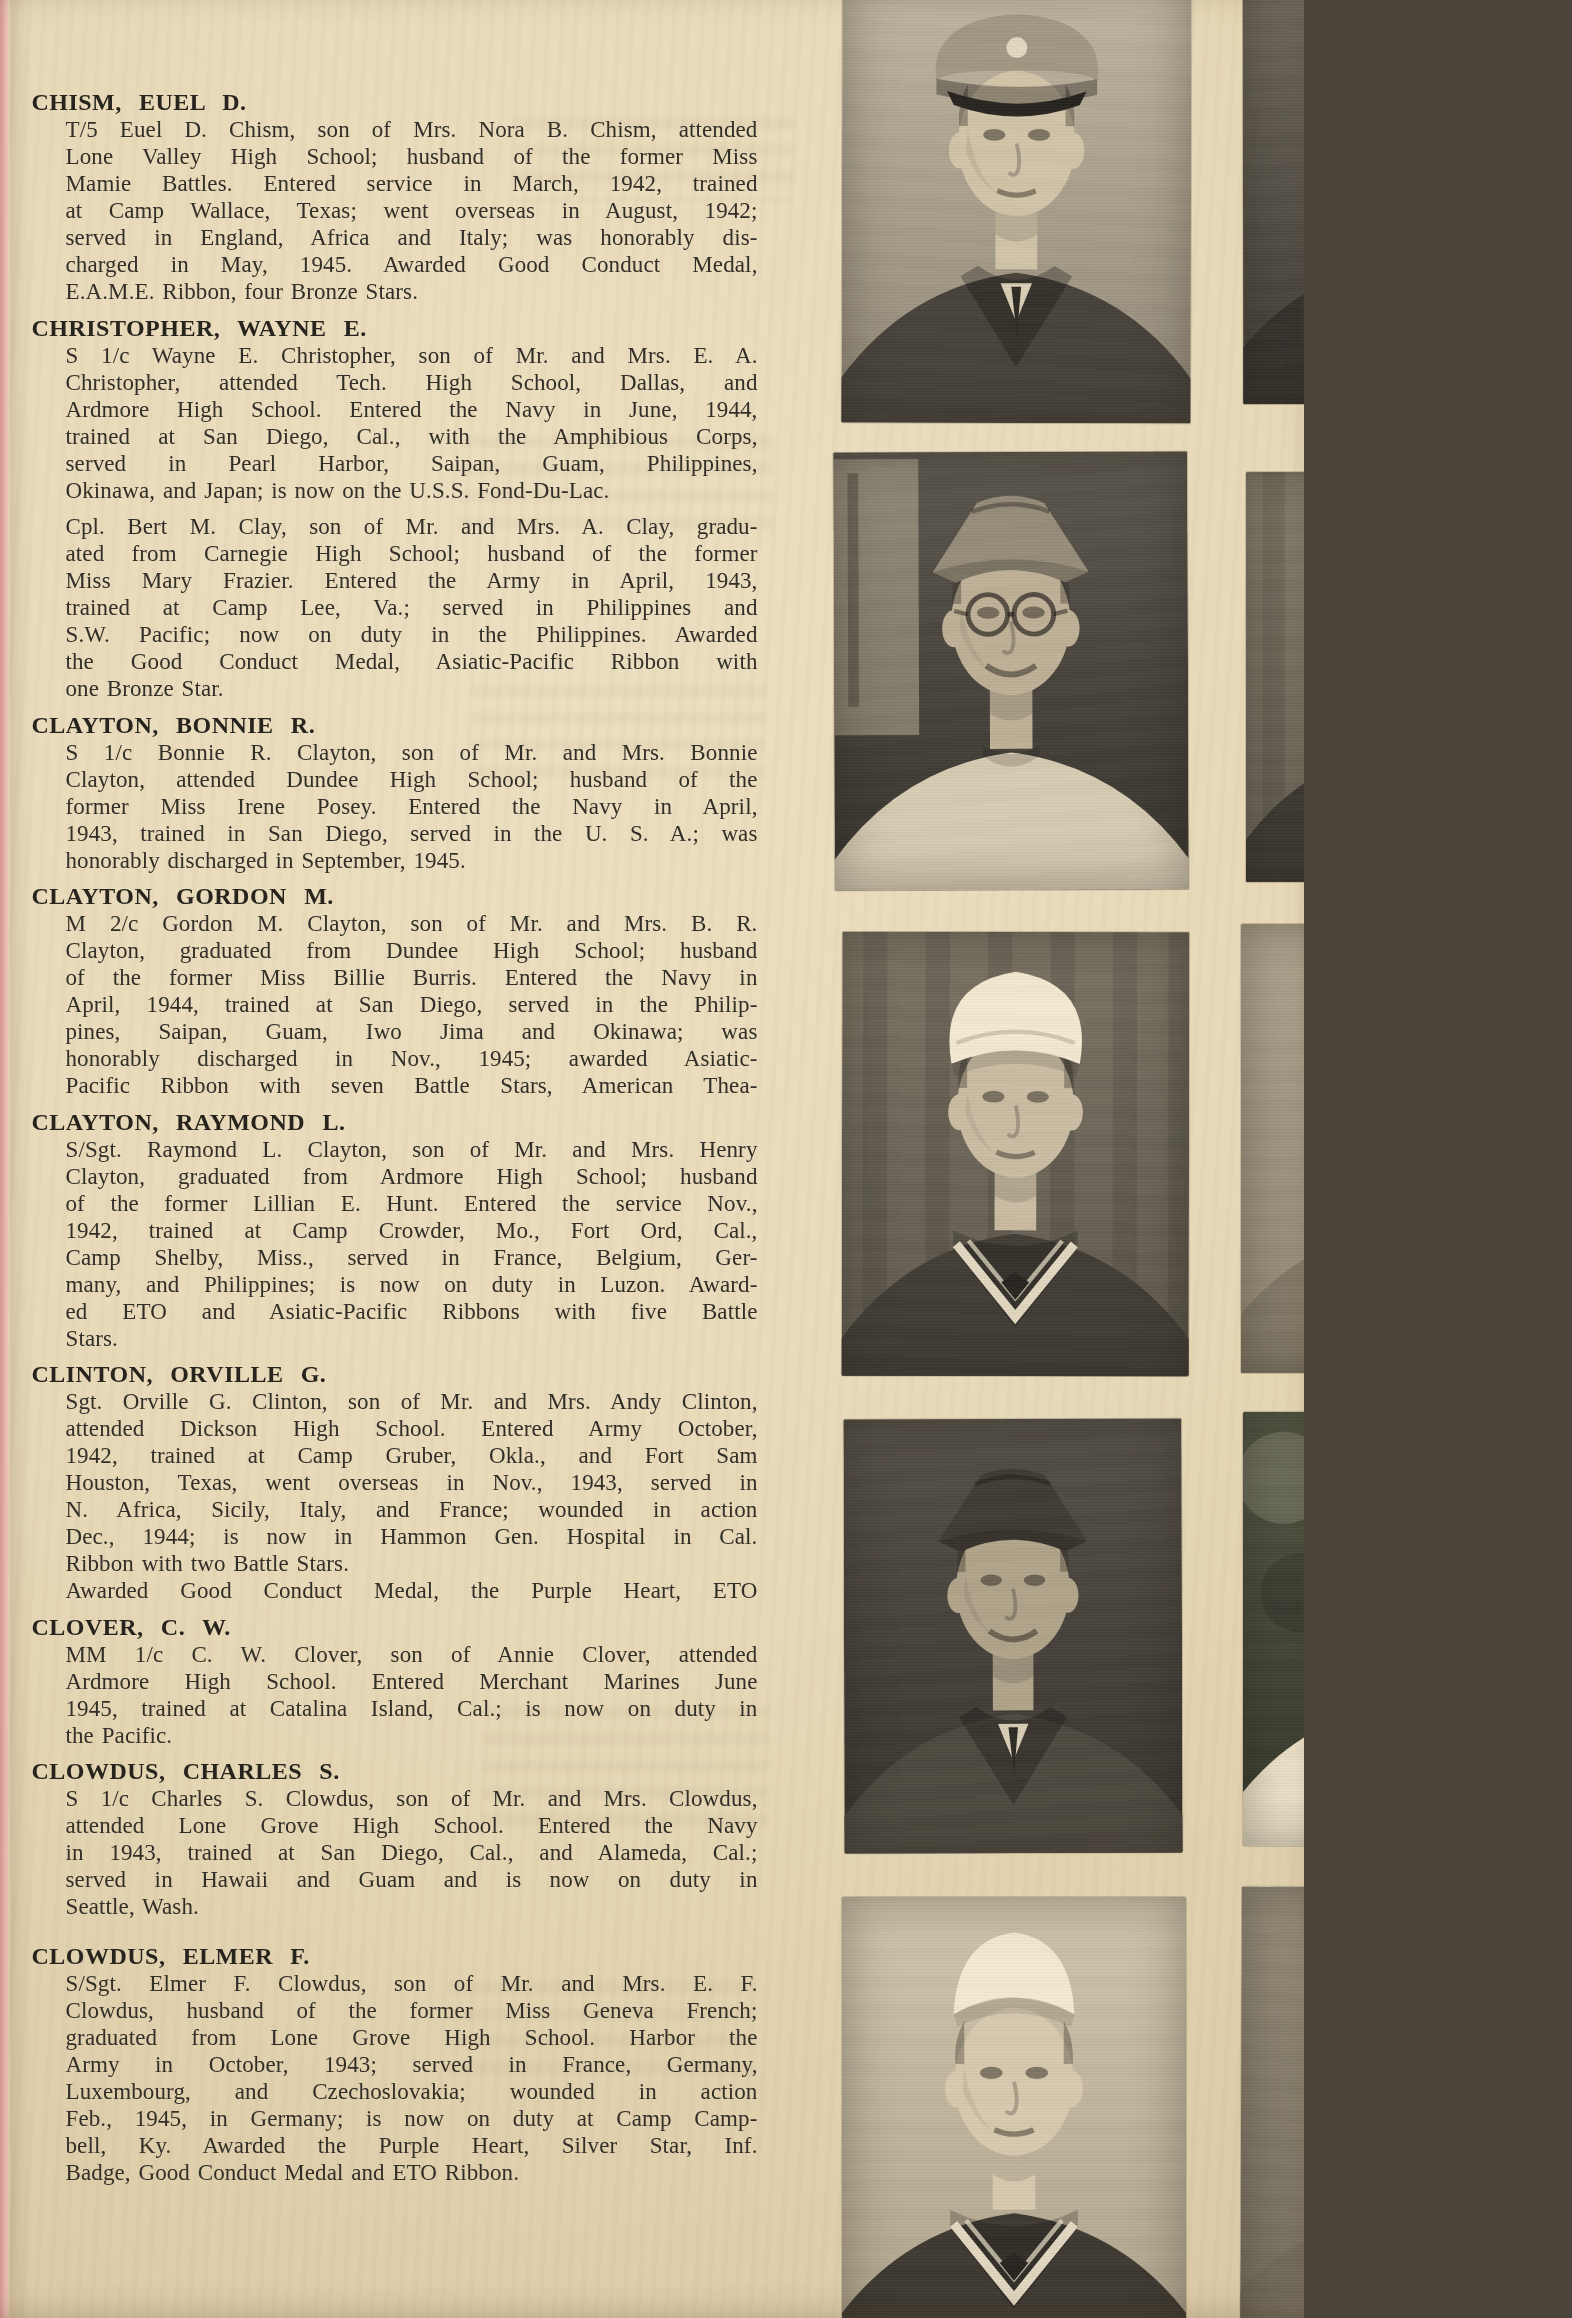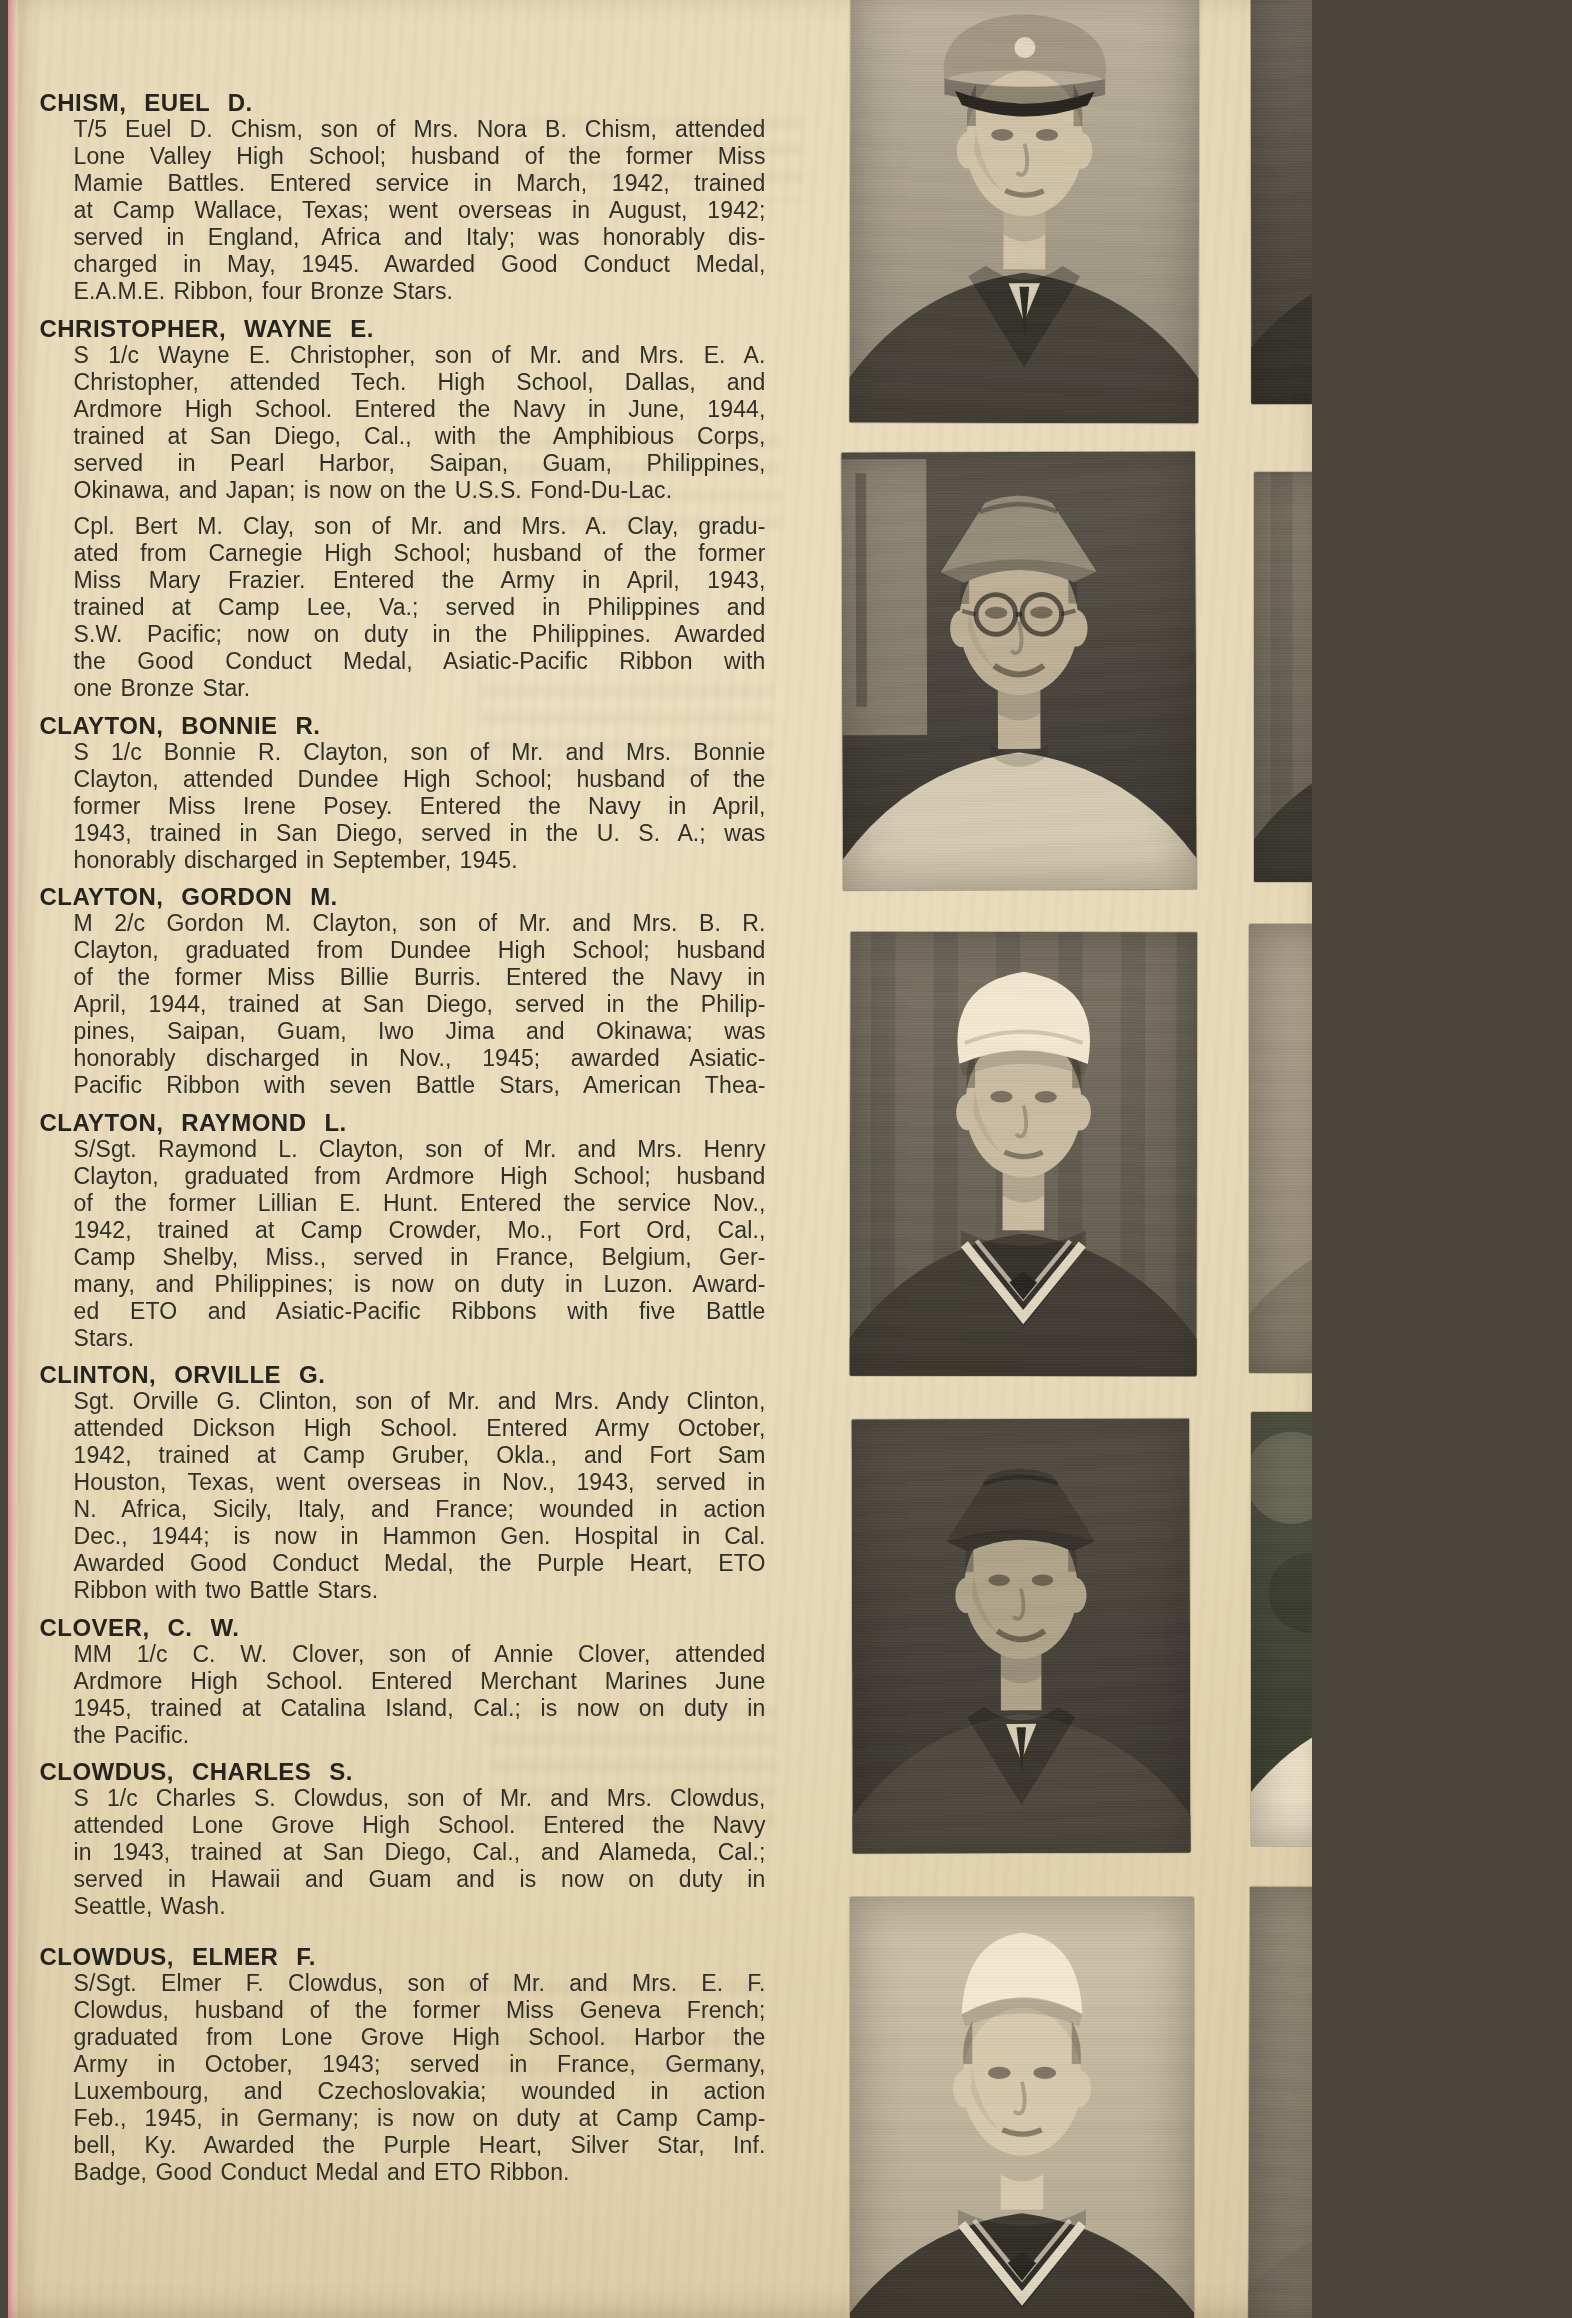--- a/index.html
+++ b/index.html
@@ -1,23 +1,22 @@
 <!DOCTYPE html>
 <html style="font-size:11.7px"><head>
 <meta charset="utf-8">
 <style>
   html,body{margin:0;padding:0;background:#4a443a;}
   .page{
     position:relative;width:1304px;height:2319px;overflow:hidden;
     background:
       repeating-linear-gradient(93deg, rgba(120,100,70,.03) 0 5.1px, rgba(120,100,70,0) 5.1px 14px),
       radial-gradient(120% 85% at 42% 30%, #ecdfc1 0%, #e7d9b8 48%, #d9c7a2 100%);
-    font-family:Liberation Sans, sans-serif;
+    font-family:Liberation Serif, serif;
     color:#2e2b25;
-    margin-left:8px;
   }
   .page::after{
     content:"";position:absolute;inset:0;pointer-events:none;
     box-shadow:inset 0 -16px 33px -14.6px rgba(80,60,35,.30), inset 0 13px 29px -18.3px rgba(90,70,45,.18);
   }
   .edge-strip{position:absolute;left:0;top:0;width:10.3px;height:100%;
     background:linear-gradient(90deg,#dd9d98 0%, #eebcb4 55%, rgba(238,188,180,0) 100%);}
   .left-shade{position:absolute;left:10.3px;top:0;width:22px;height:100%;
     background:linear-gradient(90deg,rgba(90,70,45,.12),rgba(90,70,45,0));}
   .entries{position:absolute;left:31.5px;top:89px;width:736px;}
@@ -150,22 +149,22 @@
       </div>
       <div class="entry">
         <div class="entry-heading">CLINTON, ORVILLE G.</div>
         <div class="entry-body">
           <div class="line">Sgt. Orville G. Clinton, son of Mr. and Mrs. Andy Clinton,</div>
           <div class="line">attended Dickson High School. Entered Army October,</div>
           <div class="line">1942, trained at Camp Gruber, Okla., and Fort Sam</div>
           <div class="line">Houston, Texas, went overseas in Nov., 1943, served in</div>
           <div class="line">N. Africa, Sicily, Italy, and France; wounded in action</div>
           <div class="line">Dec., 1944; is now in Hammon Gen. Hospital in Cal.</div>
+          <div class="line last">Ribbon with two Battle Stars.</div>
           <div class="line">Awarded Good Conduct Medal, the Purple Heart, ETO</div>
-          <div class="line last">Ribbon with two Battle Stars.</div>
         </div>
       </div>
       <div class="entry">
         <div class="entry-heading">CLOVER, C. W.</div>
         <div class="entry-body">
           <div class="line">MM 1/c C. W. Clover, son of Annie Clover, attended</div>
           <div class="line">Ardmore High School. Entered Merchant Marines June</div>
           <div class="line">1945, trained at Catalina Island, Cal.; is now on duty in</div>
           <div class="line last">the Pacific.</div>
         </div>

